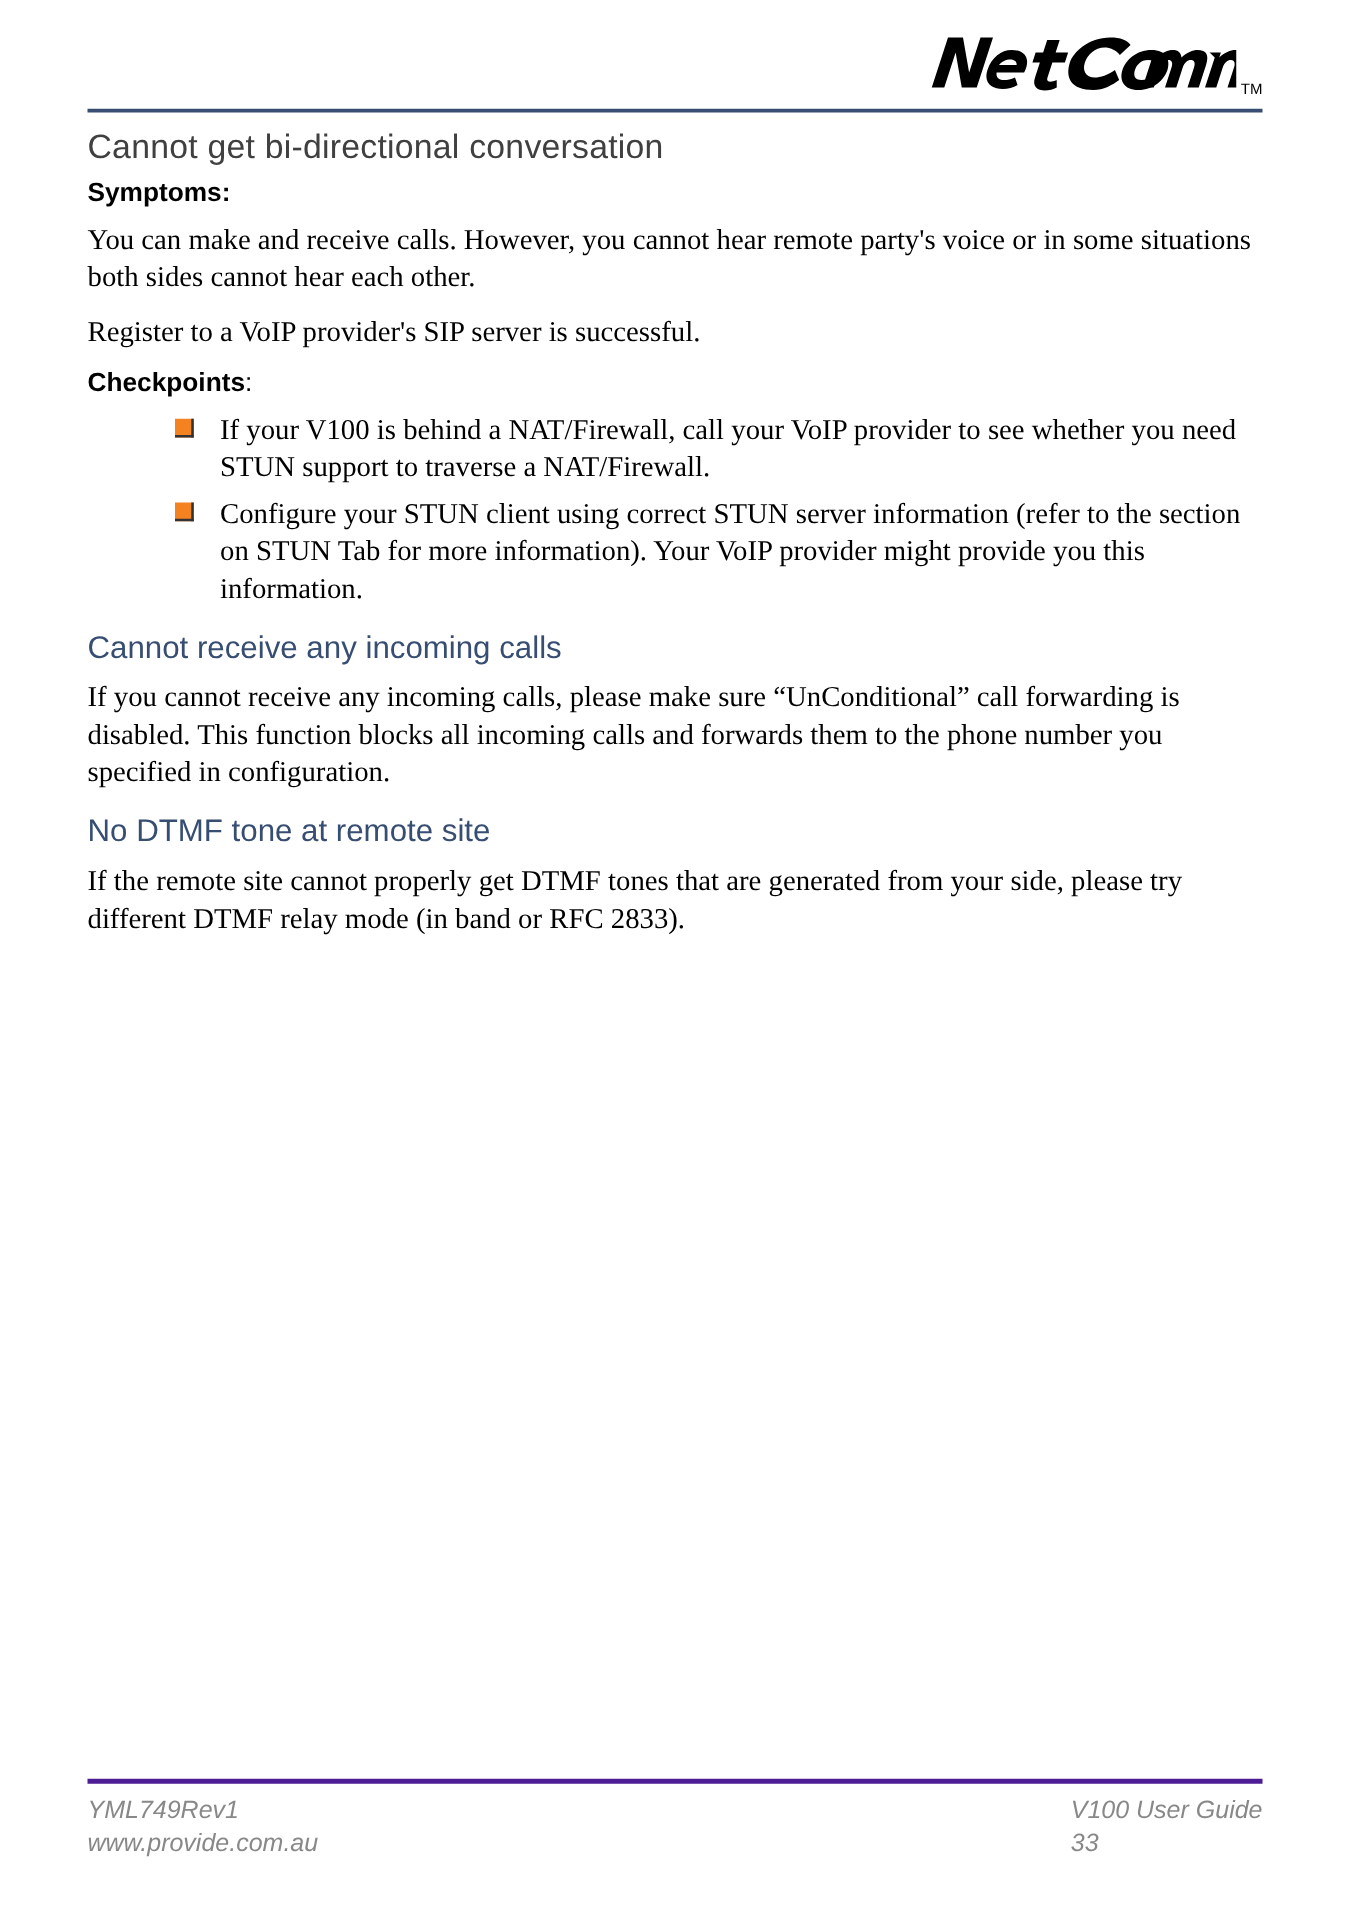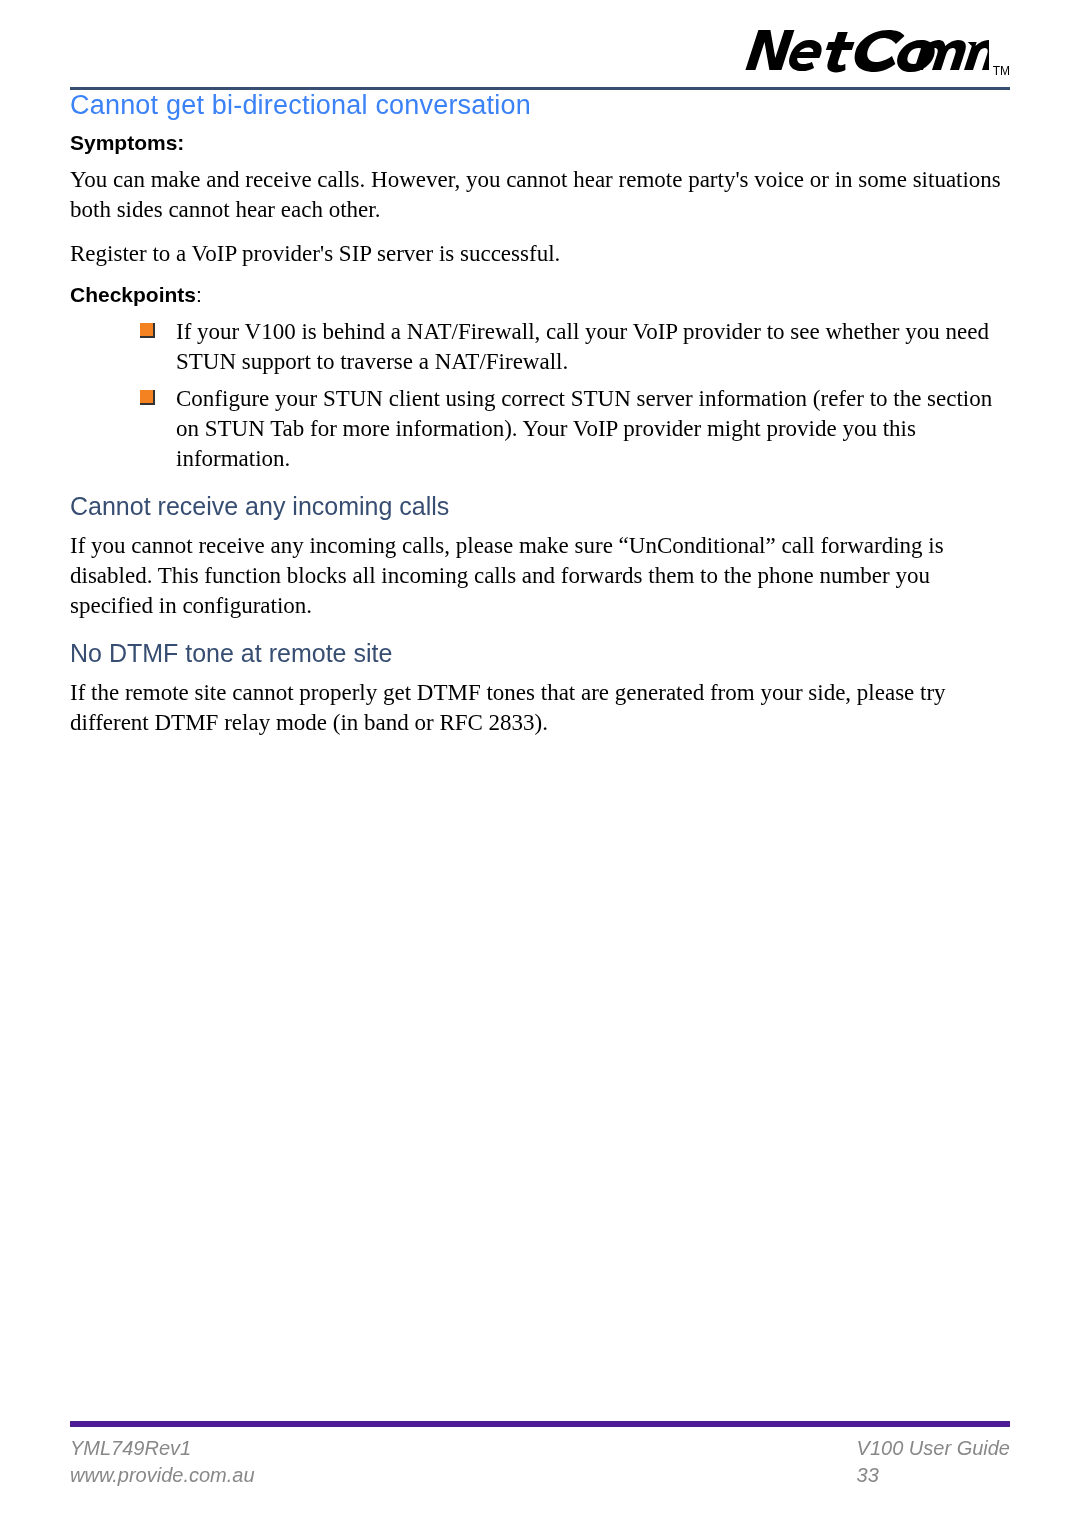--- a/index.html
+++ b/index.html
@@ -3,24 +3,25 @@
 <meta charset="utf-8">
 <style>
   * { box-sizing: border-box; margin: 0; padding: 0; }
   html, body { width: 1080px; height: 1529px; background: #fff; font-family: "Times New Roman", Times, serif; color: #000; }
   .page { position: relative; width: 1080px; height: 1529px; padding: 28px 70px 0 70px; }
   .header { position: relative; height: 62px; border-bottom: 3px solid #374e72; }
   .logo-wrap { position: absolute; right: 0; top: -6px; display: flex; align-items: flex-end; }
   .logo-wrap .tm { font-family: Arial, sans-serif; font-size: 12px; color: #000; margin-left: 4px; margin-top: 8px; }
   .section-heading {
     font-family: "Trebuchet MS", "Lucida Sans", Arial, sans-serif;
-    color: #3b82f6;
+    color: #404040;
     font-size: 27px;
     font-weight: 400;
     letter-spacing: 0.2px;
+    margin-top: 12px;
     margin-bottom: 10px;
   }
   .sub-heading {
     font-family: "Trebuchet MS", "Lucida Sans", Arial, sans-serif;
     color: #374e72;
     font-size: 25px;
     font-weight: 400;
     margin-top: 18px;
     margin-bottom: 10px;
   }
@@ -42,21 +43,21 @@
   ul.checkpoints { list-style: none; padding: 0 0 0 70px; margin: 6px 0 10px 0; }
   ul.checkpoints li { position: relative; padding-left: 36px; font-family: "Times New Roman", Times, serif; font-size: 23px; line-height: 1.3; margin-bottom: 8px; }
   ul.checkpoints li .bullet {
     position: absolute; left: 0; top: 6px; width: 15px; height: 15px;
     background: #f58220;
     border-right: 2px solid #333;
     border-bottom: 2px solid #333;
   }
   .footer {
     position: absolute; left: 70px; right: 70px; bottom: 40px;
-    border-top: 6px solid #4c1d95;
+    border-top: 4px solid #4c1d95;
     padding-top: 8px;
     display: flex; justify-content: space-between; align-items: flex-start;
     font-family: "Trebuchet MS", "Lucida Sans", Arial, sans-serif;
     color: #888;
     font-style: italic;
     font-size: 20px;
     gap: 24px;
   }
   .footer .left, .footer .right { line-height: 1.35; }
   .footer .right { }

